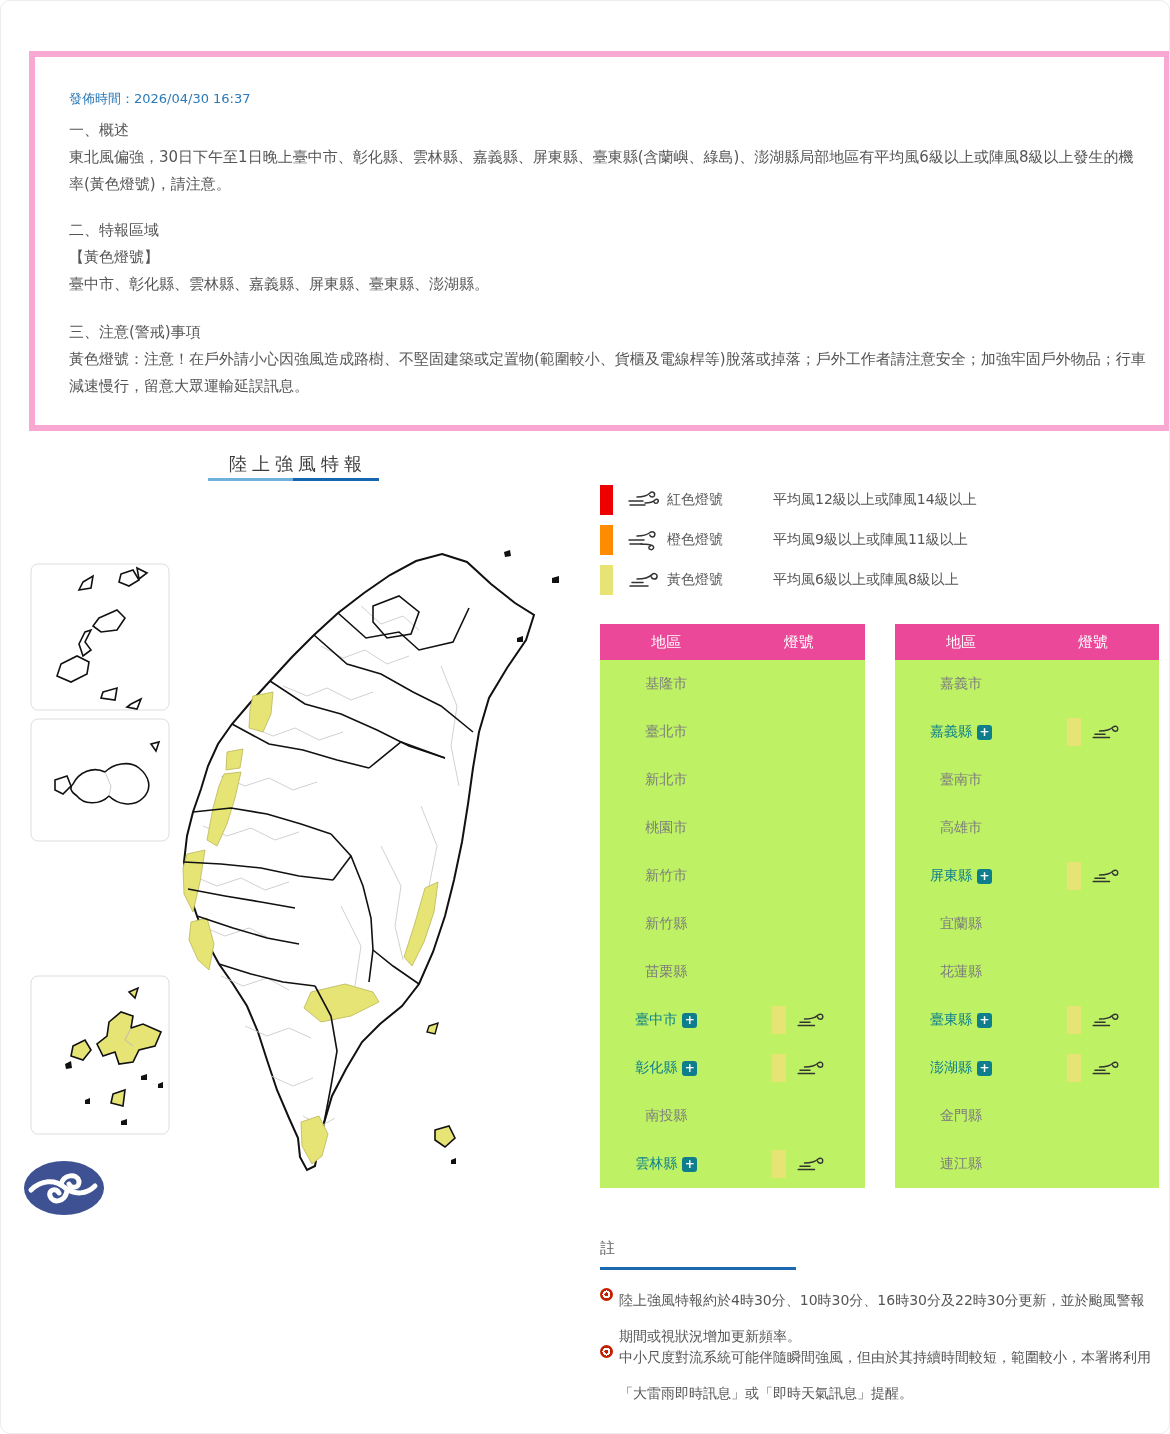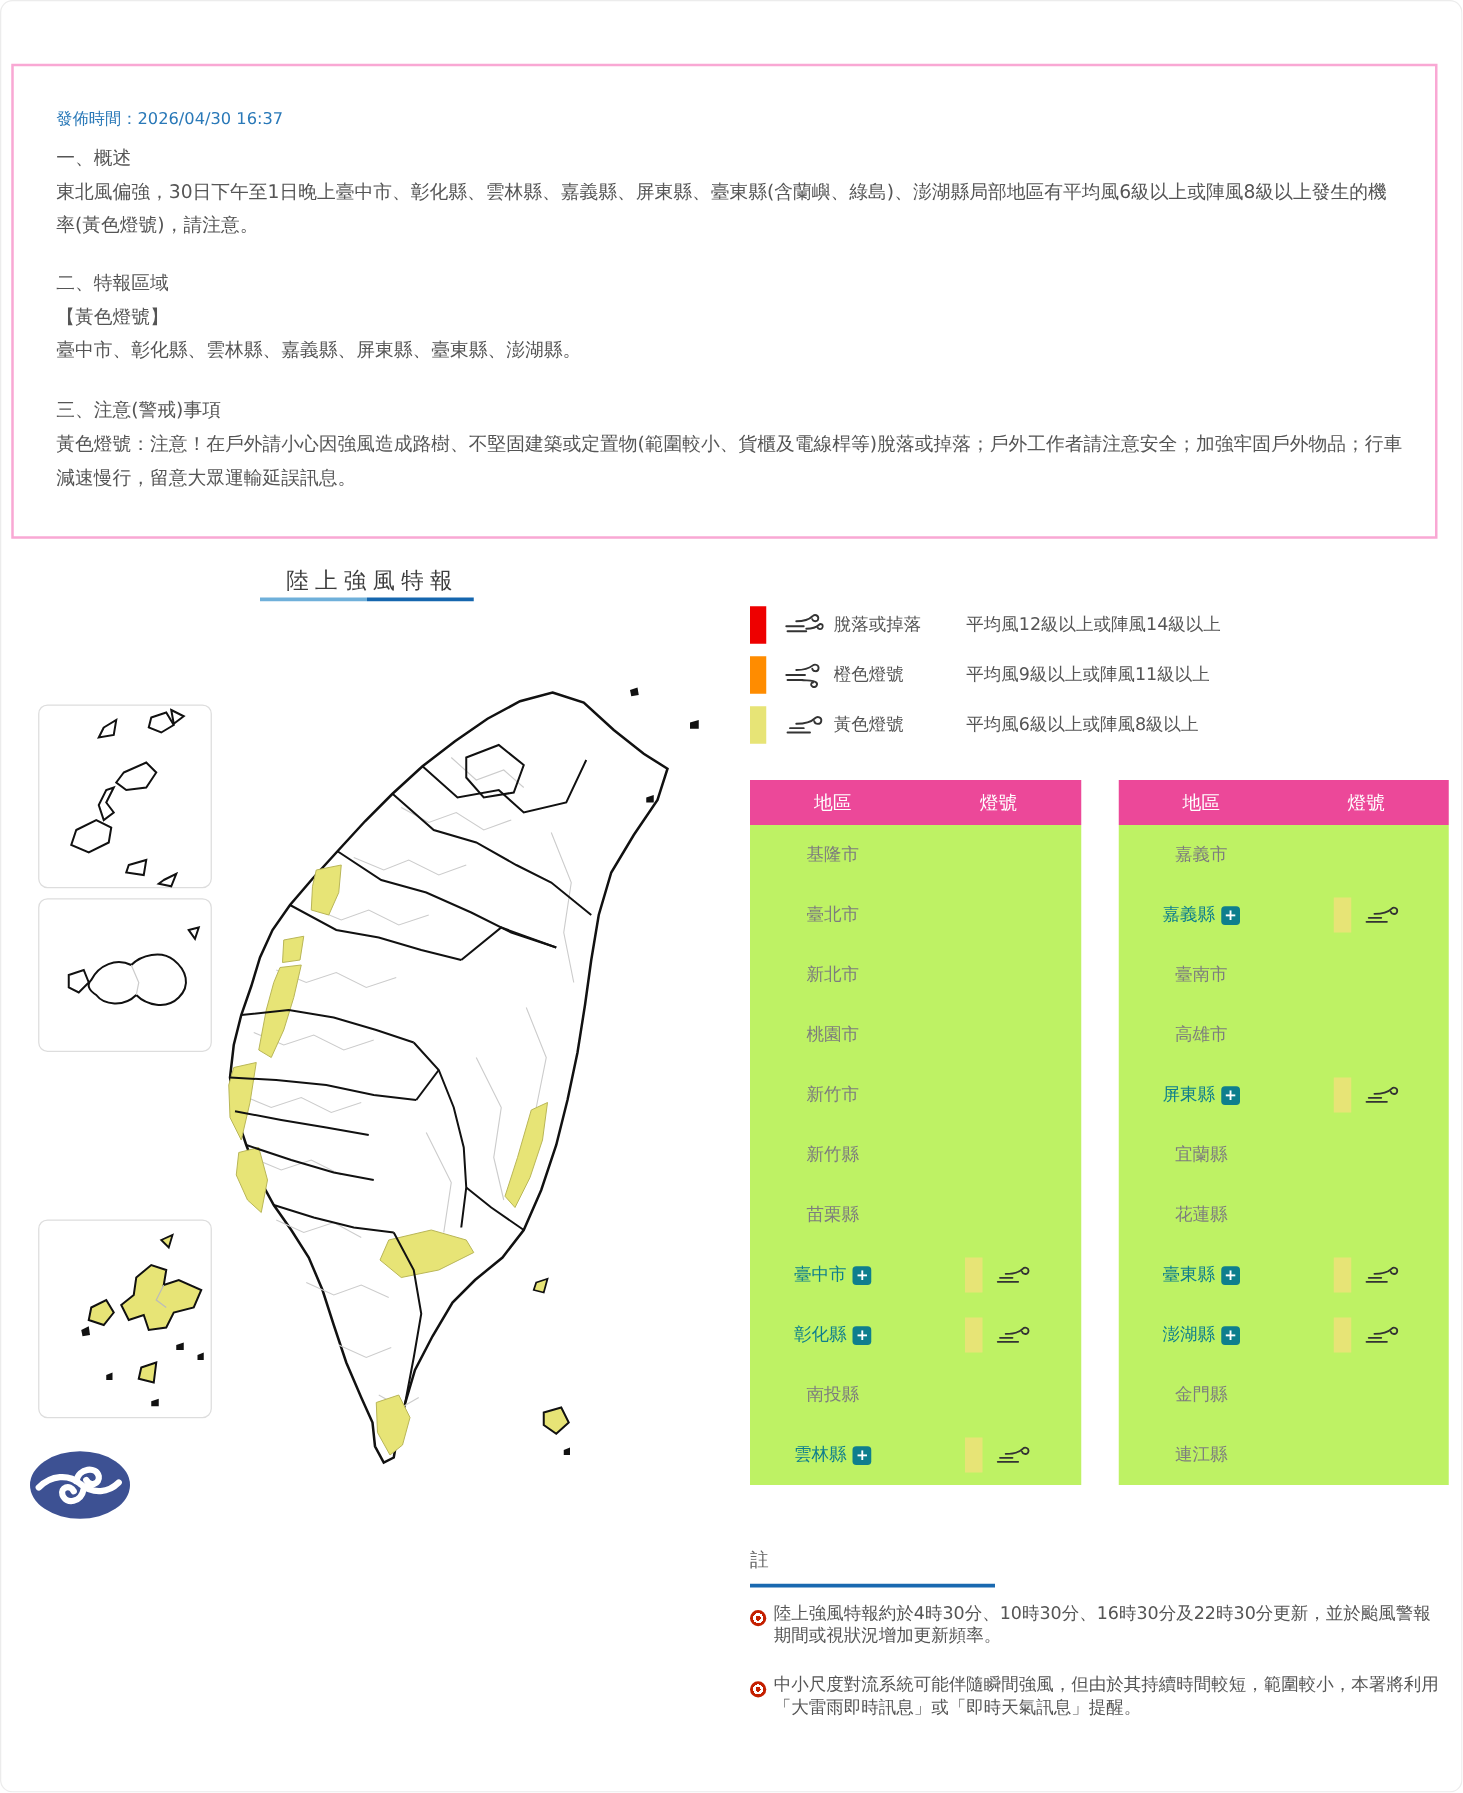--- a/index.html
+++ b/index.html
@@ -1,21 +1,21 @@
 <!DOCTYPE html>
 <html><head>
 <meta charset="utf-8">
 <style>
   html,body{margin:0;padding:0;background:#fff;}
   body{font-family:"DejaVu Sans","Liberation Sans",sans-serif;color:#555;}
   #stage{position:relative;width:1170px;height:1434px;background:#fff;border:1px solid #ececec;border-radius:10px;overflow:hidden;box-sizing:border-box;}
 
   
-  .info-box{position:absolute;left:8px;top:50px;width:1141px;height:380px;background:#fff;
-    border:2px solid #f9a8d4;box-sizing:border-box;}
+  .info-box{position:absolute;left:28px;top:50px;width:1141px;height:380px;background:#fff;
+    border:6px solid #f9a8d4;box-sizing:border-box;}
   .pub-time{position:absolute;left:34px;top:33px;font-size:13px;color:#2a79b8;}
   .sec{position:absolute;left:34px;width:1078px;font-size:15px;line-height:27px;color:#555;}
 
   
   .map-title{position:absolute;left:228px;top:451px;font-size:18px;letter-spacing:5px;color:#3c3c3c;}
   .map-title-underline{position:absolute;left:207px;top:477px;width:171px;height:3px;
     background:linear-gradient(90deg,#6fb0da 0 50%,#1566ae 50% 100%);}
 
   
   .legend{position:absolute;left:599px;top:484px;}
@@ -34,21 +34,21 @@
   .tcell{flex:1;display:flex;align-items:center;justify-content:center;font-size:14px;color:#7d7d7d;}
   .tcell.region.warned{color:#0e7e8d;}
   .plus-badge{display:inline-flex;align-items:center;justify-content:center;width:15px;height:15px;
     margin-left:5px;background:#0e7e8d;color:#fff;border-radius:3px;font-size:12px;font-weight:bold;line-height:1;}
   .sig-chip{width:14px;height:28px;background:#e7e476;margin-right:9px;}
   .sig-wind{width:30px;height:20px;}
 
   
   .note-title{position:absolute;left:599px;top:1238px;font-size:15px;color:#666;}
   .note-underline{position:absolute;left:599px;top:1266px;width:196px;height:3px;background:#1a69b0;}
-  .note-item{position:absolute;left:599px;width:556px;font-size:14px;line-height:18px;color:#555;
+  .note-item{position:absolute;left:599px;width:556px;font-size:14px;line-height:36px;color:#555;
     padding-left:19px;box-sizing:border-box;}
   .note-bullet{position:absolute;left:0;top:6px;width:13px;height:13px;border-radius:50%;
     background:radial-gradient(circle,#c41f00 0 2px,#ffffff 2px 4px,#c41f00 4px 100%);}
 
   
   .map-svg{position:absolute;left:20px;top:545px;}
   .logo-svg{position:absolute;left:22px;top:1159px;}
 </style>
 </head>
 <body>
@@ -180,21 +180,21 @@
     <div class="legend-row">
       <div class="legend-chip" style="background:#ee0000"></div>
       <svg class="legend-icon" viewBox="0 0 32 22">
         <g fill="none" stroke="#333" stroke-width="1.5" stroke-linecap="round">
           <path d="M2,12 H16"></path>
             <path d="M3,16 H18"></path>
           <path d="M10,8 C16,8 20,7 23,4 C24.5,2.2 28,3 27.6,6 C27.2,8.6 23.6,8.6 22.8,6.4"></path>
           <path d="M18,14 C23,14 26,13 28,11 C29.6,9.4 32,10.6 31,13 C30.2,15 27.4,14.6 27,12.8"></path>
         </g>
       </svg>
-      <div class="legend-label">脫落或掉落</div>
+      <div class="legend-label">紅色燈號</div>
       <div class="legend-desc">平均風12級以上或陣風14級以上</div>
     </div>
     <div class="legend-row">
       <div class="legend-chip" style="background:#ff8c00"></div>
       <svg class="legend-icon" viewBox="0 0 32 22">
         <g fill="none" stroke="#333" stroke-width="1.5" stroke-linecap="round">
           <path d="M2,11 H17"></path>
             <path d="M3,15 H15"></path>
           <path d="M10,7 C16,7 20,6 23,3.5 C25,1.8 28.4,3 27.8,6 C27.2,8.8 23.4,8.4 22.8,6"></path>
           <path d="M14,15 C19,15.6 24,15 26,17 C27.6,18.6 25.8,21.4 23.2,20.4 C21.2,19.6 21.6,17.2 23.4,17"></path>

